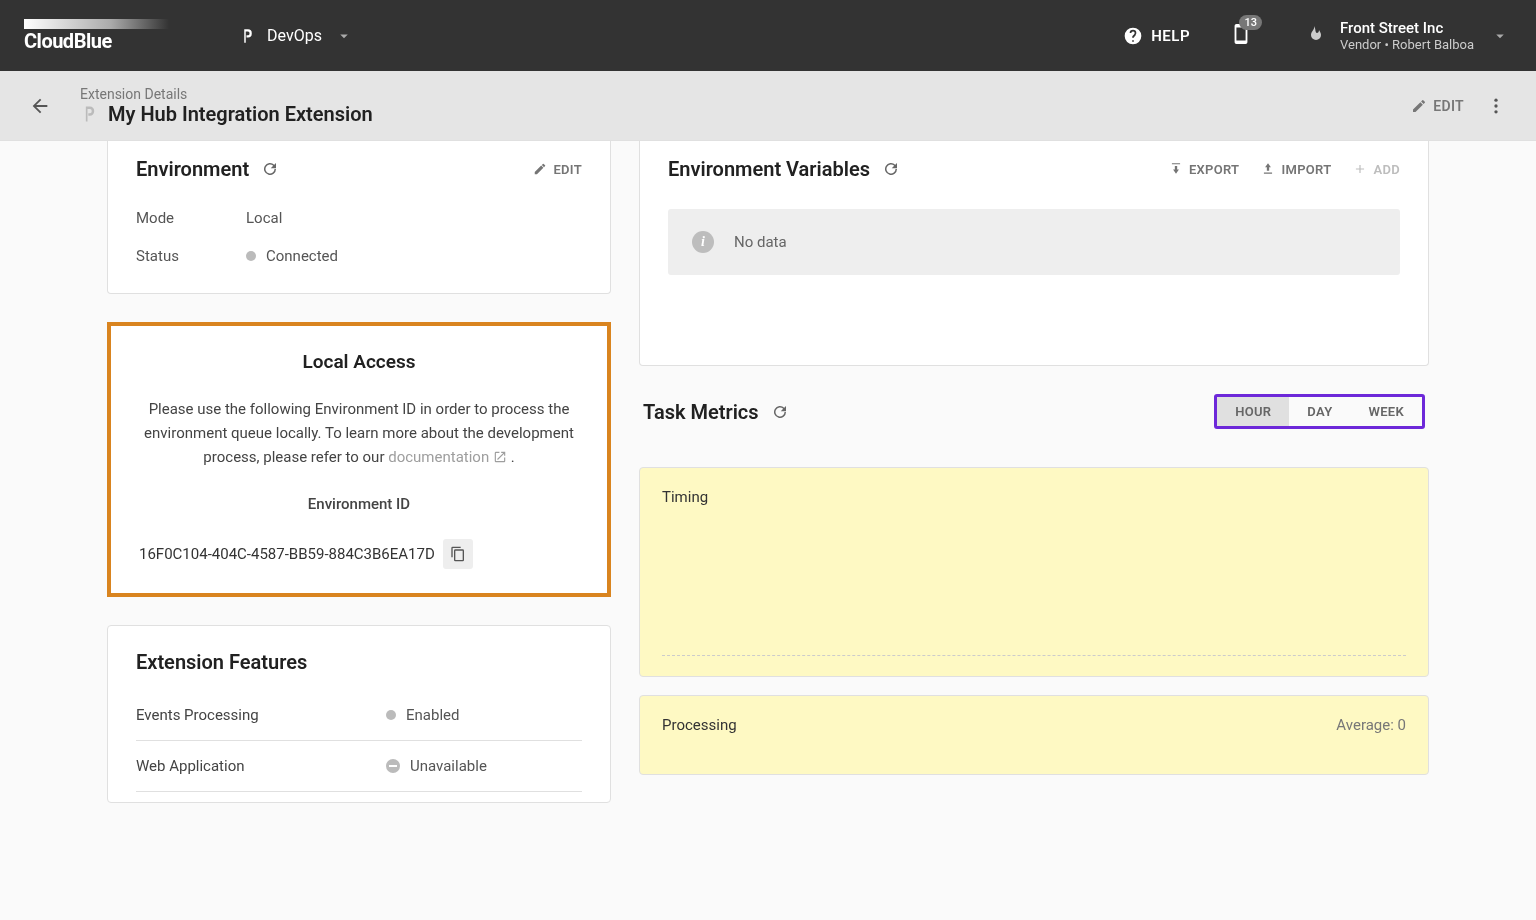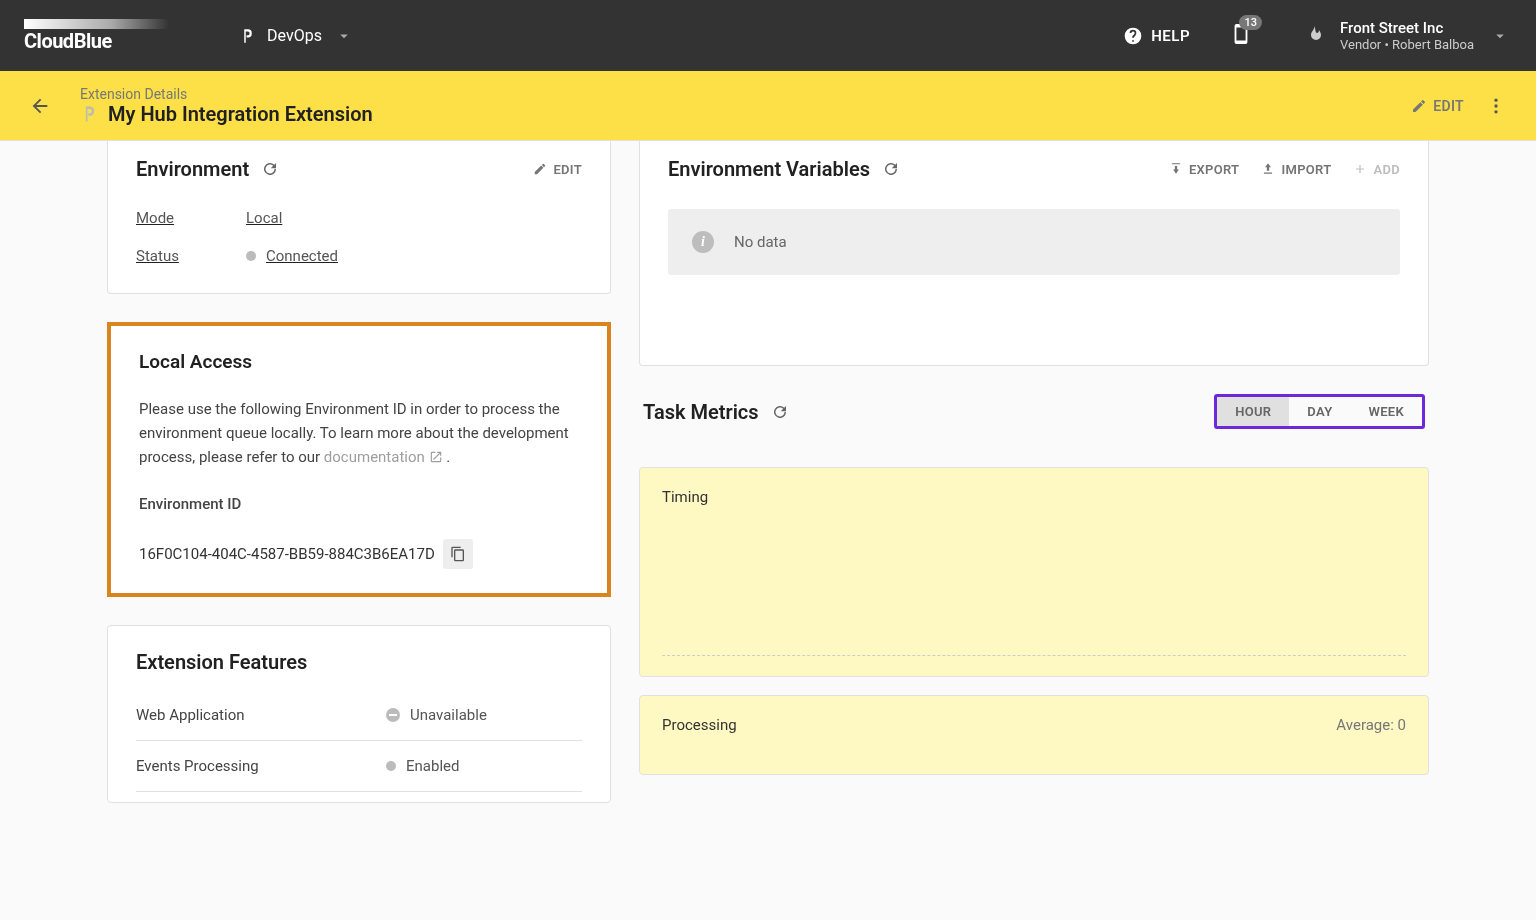--- a/index.html
+++ b/index.html
@@ -29,21 +29,21 @@
     font-size:11px; border-radius:10px; padding:1px 5px; font-weight:500;
   }
   .company { display:flex; align-items:center; gap:14px; cursor:pointer; }
   .flame { width:24px; height:24px; }
   .flame svg { width:100%; height:100%; fill:#ccc; }
   .co-name { font-size:15px; font-weight:500; }
   .co-sub { font-size:13px; color:#ccc; }
 
   
   .page-header {
-    height: 70px; background:#fde047; border-bottom:1px solid #e0e0e0;
+    height: 70px; background:#e5e5e5; border-bottom:1px solid #e0e0e0;
     display:flex; align-items:center; padding: 0 20px;
   }
   .back-btn { width:40px; height:40px; border-radius:50%; display:flex; align-items:center; justify-content:center; cursor:pointer; }
   .back-btn svg { width:22px; height:22px; fill:#555; }
   .crumb-block { margin-left: 20px; }
   .crumb { font-size:14px; color:#777; }
   .page-title-row { display:flex; align-items:center; gap:8px; }
   .page-title-icon { width:20px; height:20px; }
   .page-title-icon svg { width:100%; height:100%; fill:#bbb; }
   .page-title { font-size:20px; font-weight:600; color:#212121; }
@@ -67,30 +67,30 @@
   .refresh-ic { width:18px; height:18px; cursor:pointer; }
   .refresh-ic svg { width:100%; height:100%; fill:#666; }
   .card-head-spacer { flex:1; }
   .card-act { display:flex; align-items:center; gap:6px; color:#757575; font-weight:600; font-size:13px; cursor:pointer; letter-spacing:0.3px; }
   .card-act.disabled { color:#bdbdbd; }
   .card-act svg { width:14px; height:14px; fill:#757575; }
   .card-act.disabled svg { fill:#bdbdbd; }
   .card-acts { display:flex; gap:22px; }
 
   
-  .kv { display:flex; margin-bottom:20px; font-size:15px;text-decoration:underline; }
+  .kv { display:flex; margin-bottom:20px; font-size:15px; }
   .kv .k { width:110px; color:#555; }
   .kv .v { color:#555; display:flex; align-items:center; gap:10px; }
   .dot { width:10px; height:10px; border-radius:50%; background:#bbb; }
   .card.first-trimmed { border-top:none; border-radius:0 0 4px 4px; padding-top:16px; }
   .card.first-trimmed .card-head { margin-bottom:28px; }
 
   
   .highlight-wrap { border:4px solid #d9841f; padding:0; background:#fff; }
-  .highlight-inner { padding:24px 28px; }
+  .highlight-inner { padding:24px 28px;text-align:center; }
   .la-title { font-size:19px; font-weight:600; margin-bottom:24px; }
   .la-desc { font-size:15px; color:#444; line-height:1.6; }
   .la-desc a { color:#9e9e9e; text-decoration:none; cursor:pointer; }
   .ext-link-ic { display:inline-block; width:14px; height:14px; vertical-align:-2px; }
   .ext-link-ic svg { width:100%; height:100%; fill:#9e9e9e; }
   .env-id-label { font-size:15px; color:#444; margin-top:26px; margin-bottom:26px; font-weight:500; }
   .env-id-row { display:flex; align-items:center; gap:8px; font-size:15px; color:#333; }
   .copy-btn { width:30px; height:30px; background:#eee; border-radius:3px; display:flex; align-items:center; justify-content:center; cursor:pointer; }
   .copy-btn svg { width:16px; height:16px; fill:#555; }
 
@@ -271,31 +271,31 @@
           </span>
         </div>
       </div>
     </div>
 
     <div class="card" style="padding-bottom:10px;">
       <div class="card-head" style="margin-bottom:16px;">
         <span class="card-title">Extension Features</span>
       </div>
       <div class="feat-row">
+        <div class="feat-name">Events Processing</div>
+        <div class="feat-stat">
+          <span class="dot"></span>
+          <span>Enabled</span>
+        </div>
+      </div>
+      <div class="feat-row">
         <div class="feat-name">Web Application</div>
         <div class="feat-stat">
           <span class="dash-dot"></span>
           <span>Unavailable</span>
-        </div>
-      </div>
-      <div class="feat-row">
-        <div class="feat-name">Events Processing</div>
-        <div class="feat-stat">
-          <span class="dot"></span>
-          <span>Enabled</span>
         </div>
       </div>
     </div>
 
   </div>
 
   <div class="col-right">
 
     <div class="card first-trimmed" style="min-height:225px;">
       <div class="card-head" style="margin-bottom:28px;">

